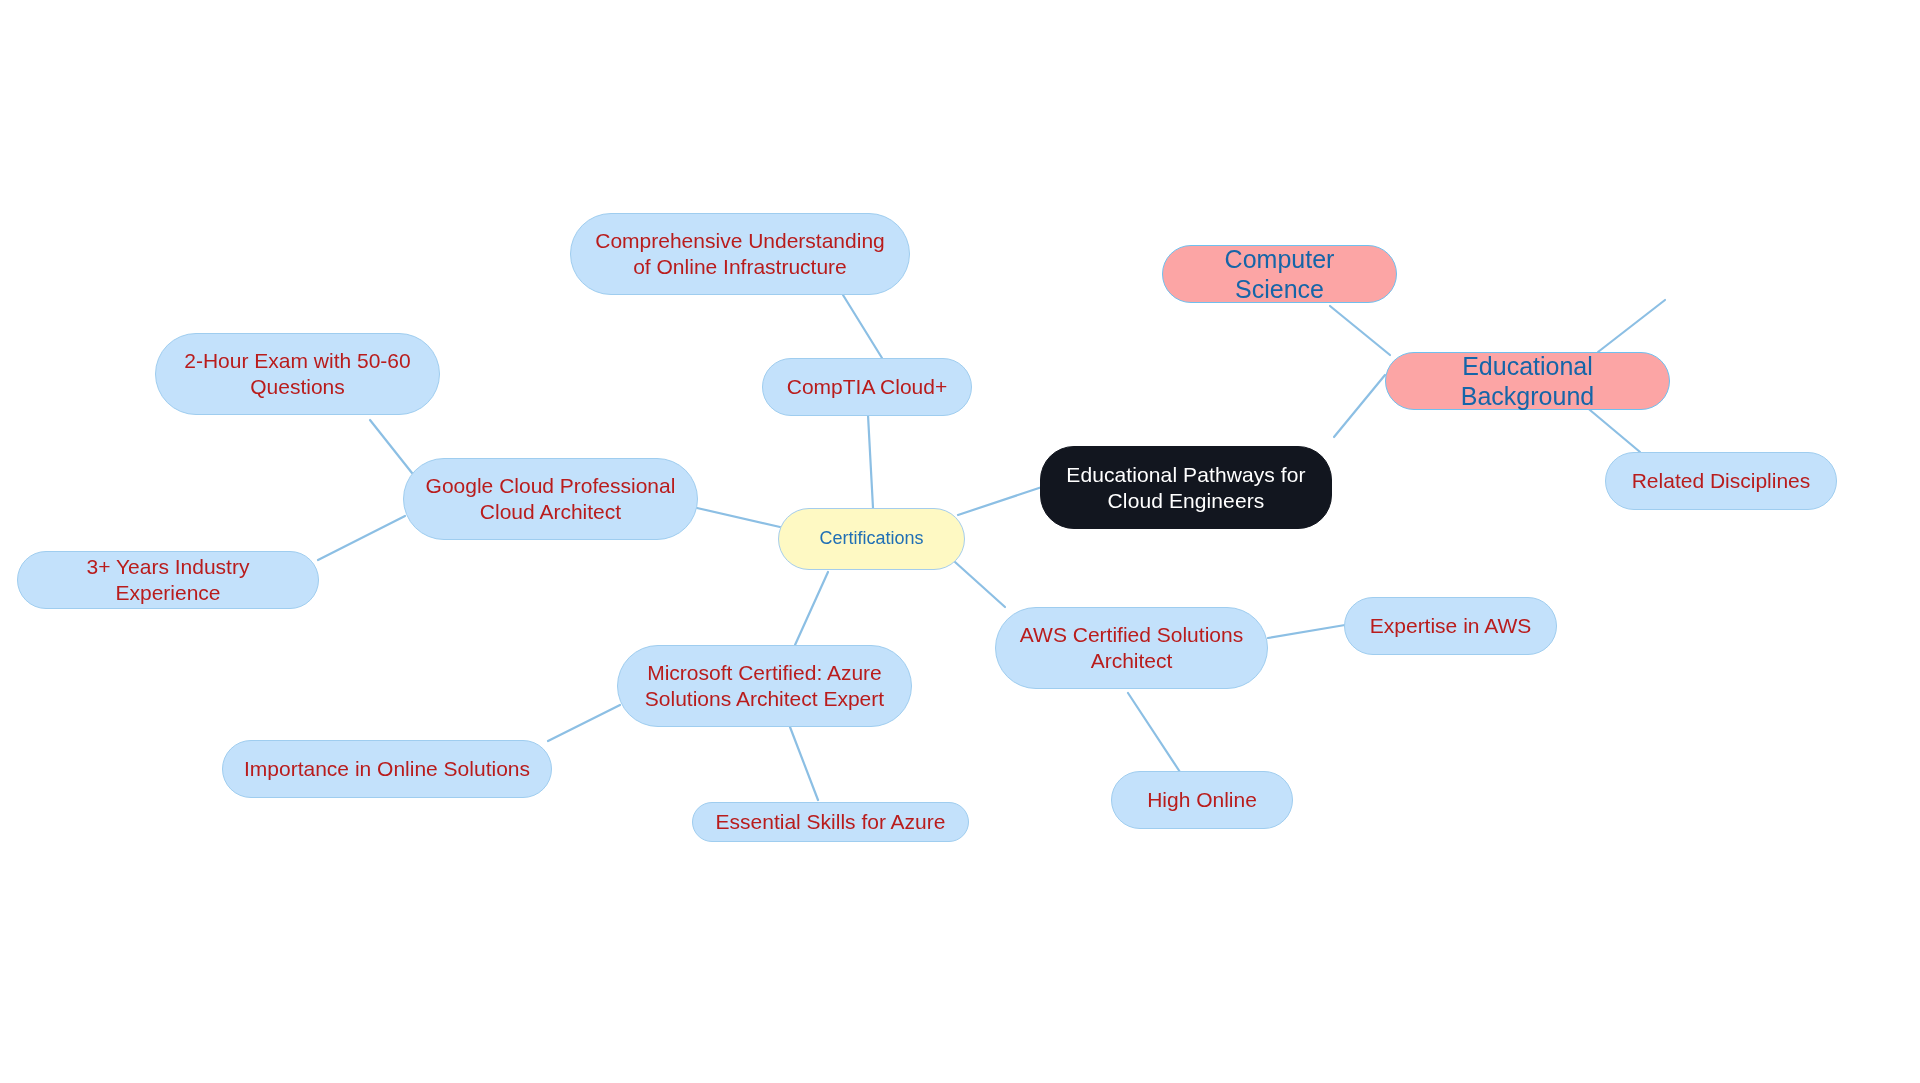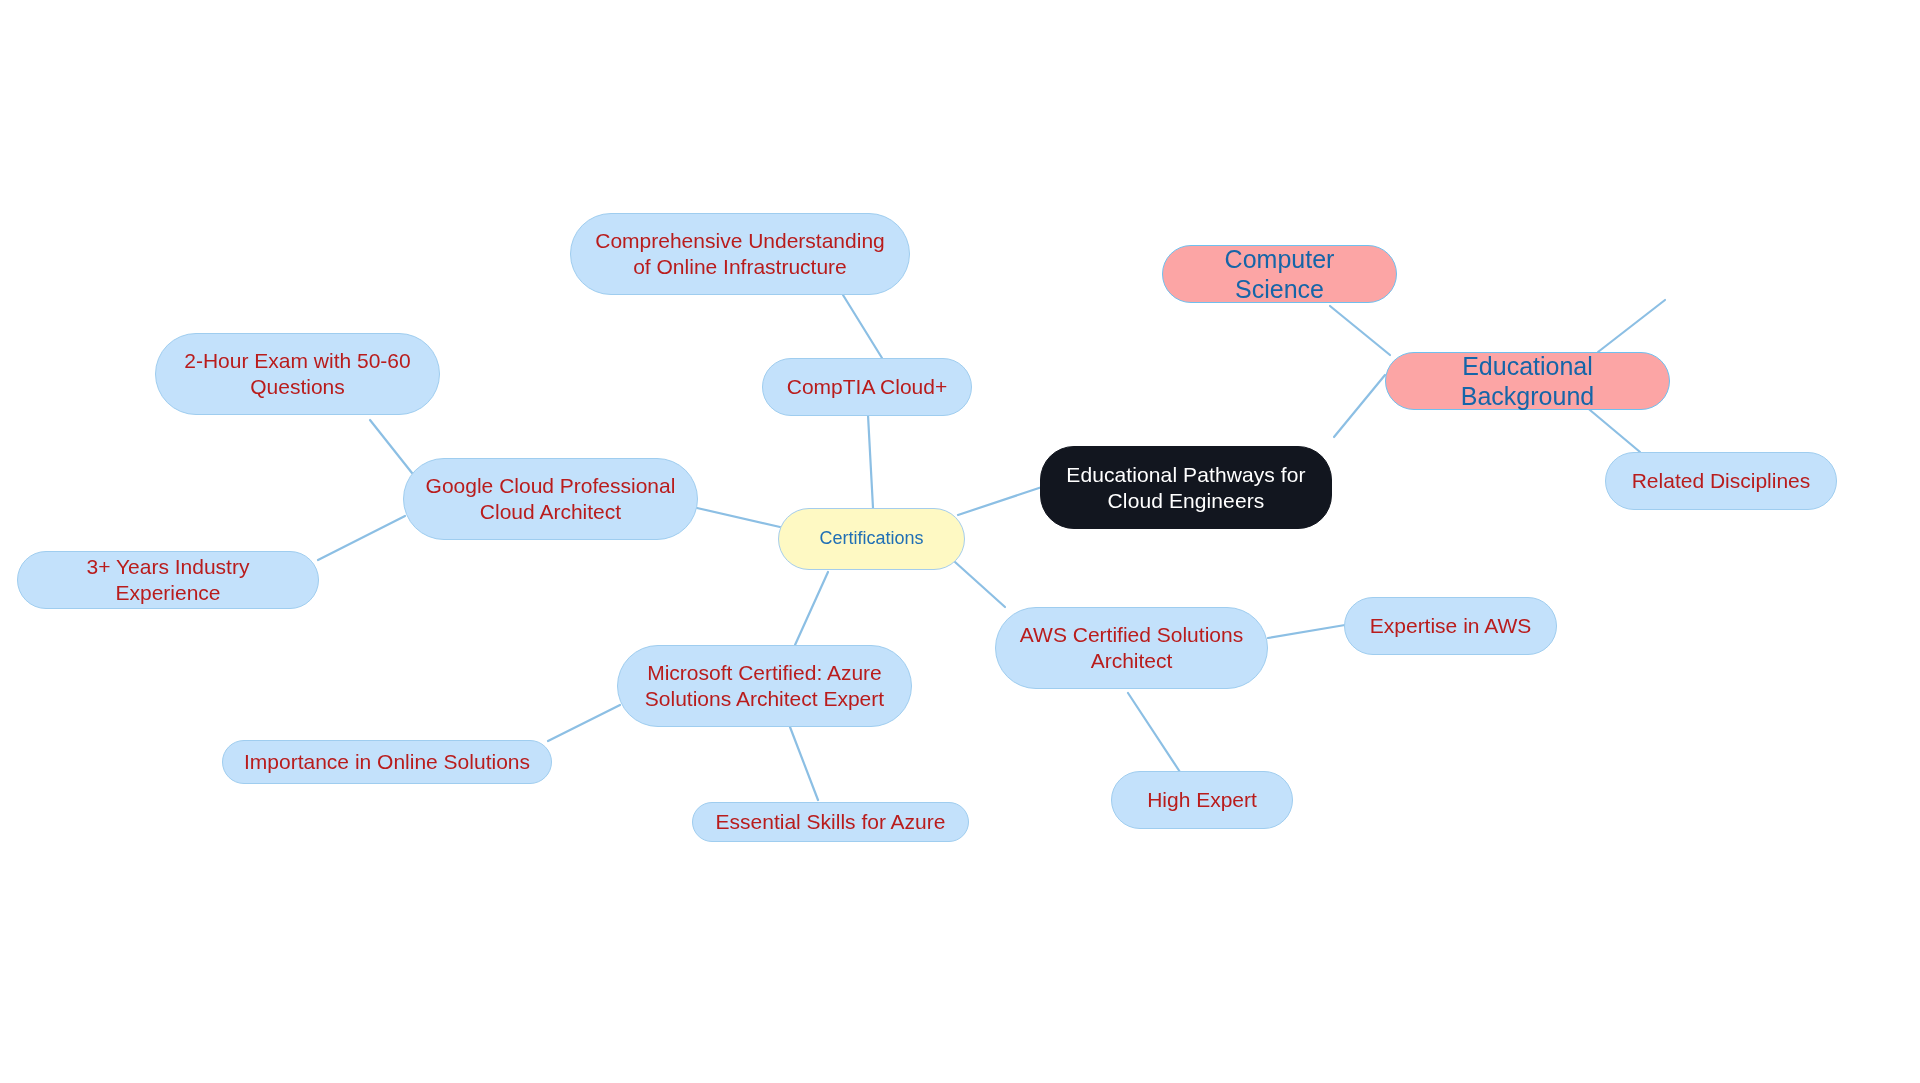--- a/index.html
+++ b/index.html
@@ -133,34 +133,34 @@
 
   <div class="node node-leaf" style="left:17px; top:551px; width:302px; height:58px;">
     <span>3+ Years Industry Experience</span>
   </div>
 
   <div class="node node-leaf" style="left:617px; top:645px; width:295px; height:82px;">
     <span>Microsoft Certified: Azure
 Solutions Architect Expert</span>
   </div>
 
-  <div class="node node-leaf" style="left:222px; top:740px; width:330px; height:44px;">
+  <div class="node node-leaf" style="left:222px; top:740px; width:330px; height:58px;">
     <span>Importance in Online Solutions</span>
   </div>
 
   <div class="node node-leaf" style="left:692px; top:802px; width:277px; height:40px;">
     <span>Essential Skills for Azure</span>
   </div>
 
   <div class="node node-leaf" style="left:995px; top:607px; width:273px; height:82px;">
     <span>AWS Certified Solutions
 Architect</span>
   </div>
 
   <div class="node node-leaf" style="left:1344px; top:597px; width:213px; height:58px;">
     <span>Expertise in AWS</span>
   </div>
 
   <div class="node node-leaf" style="left:1111px; top:771px; width:182px; height:58px;">
-    <span>High Expert</span>
+    <span>High Online</span>
   </div>
 
 </div>
 
 </body></html>

